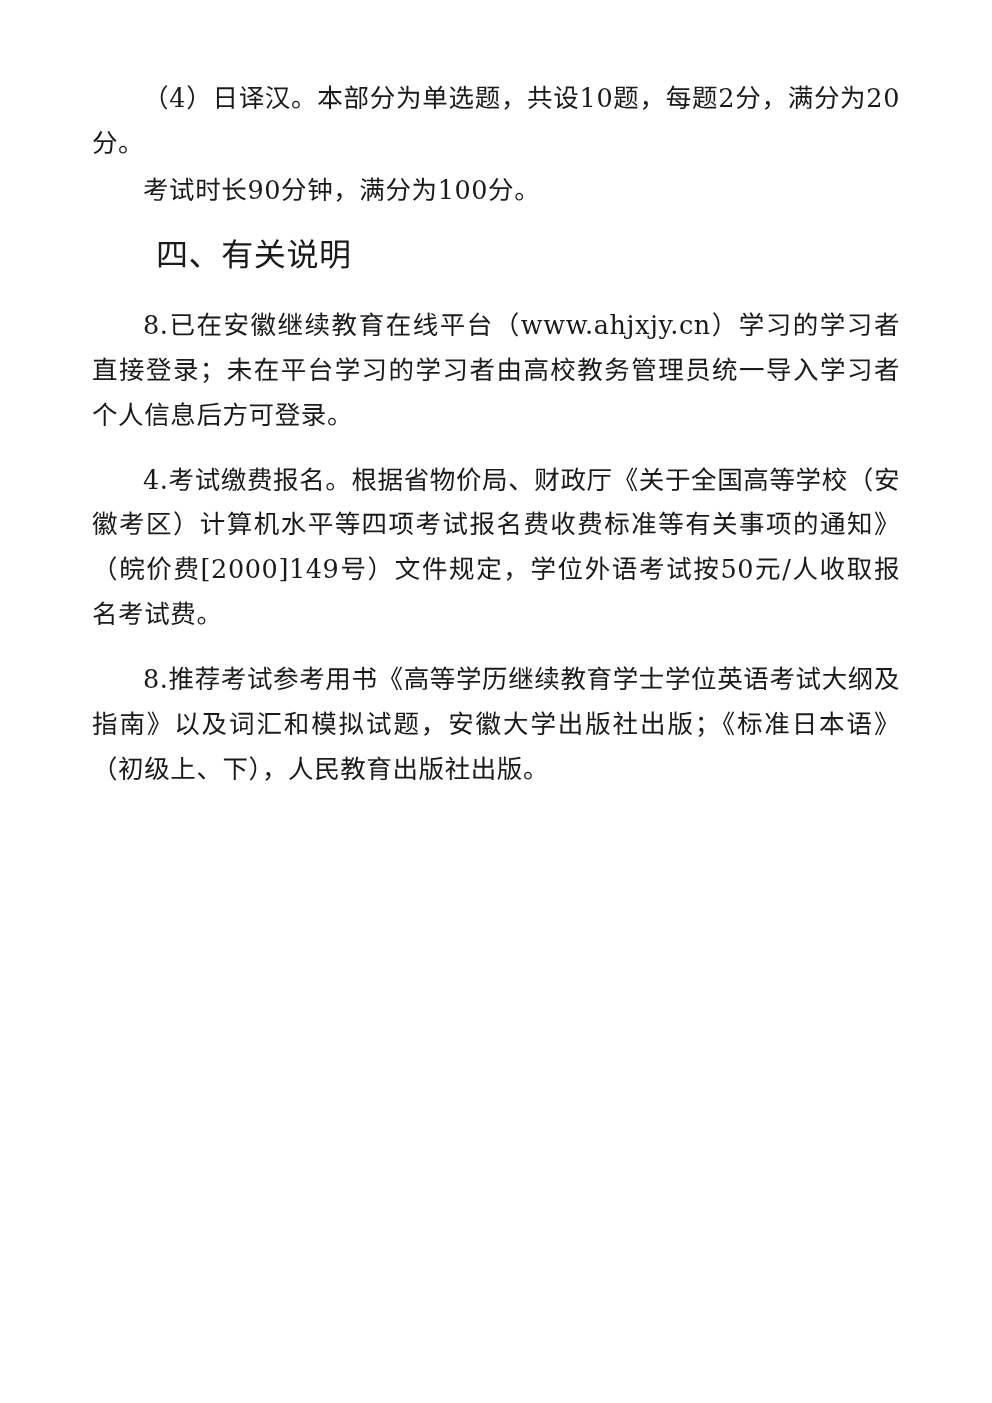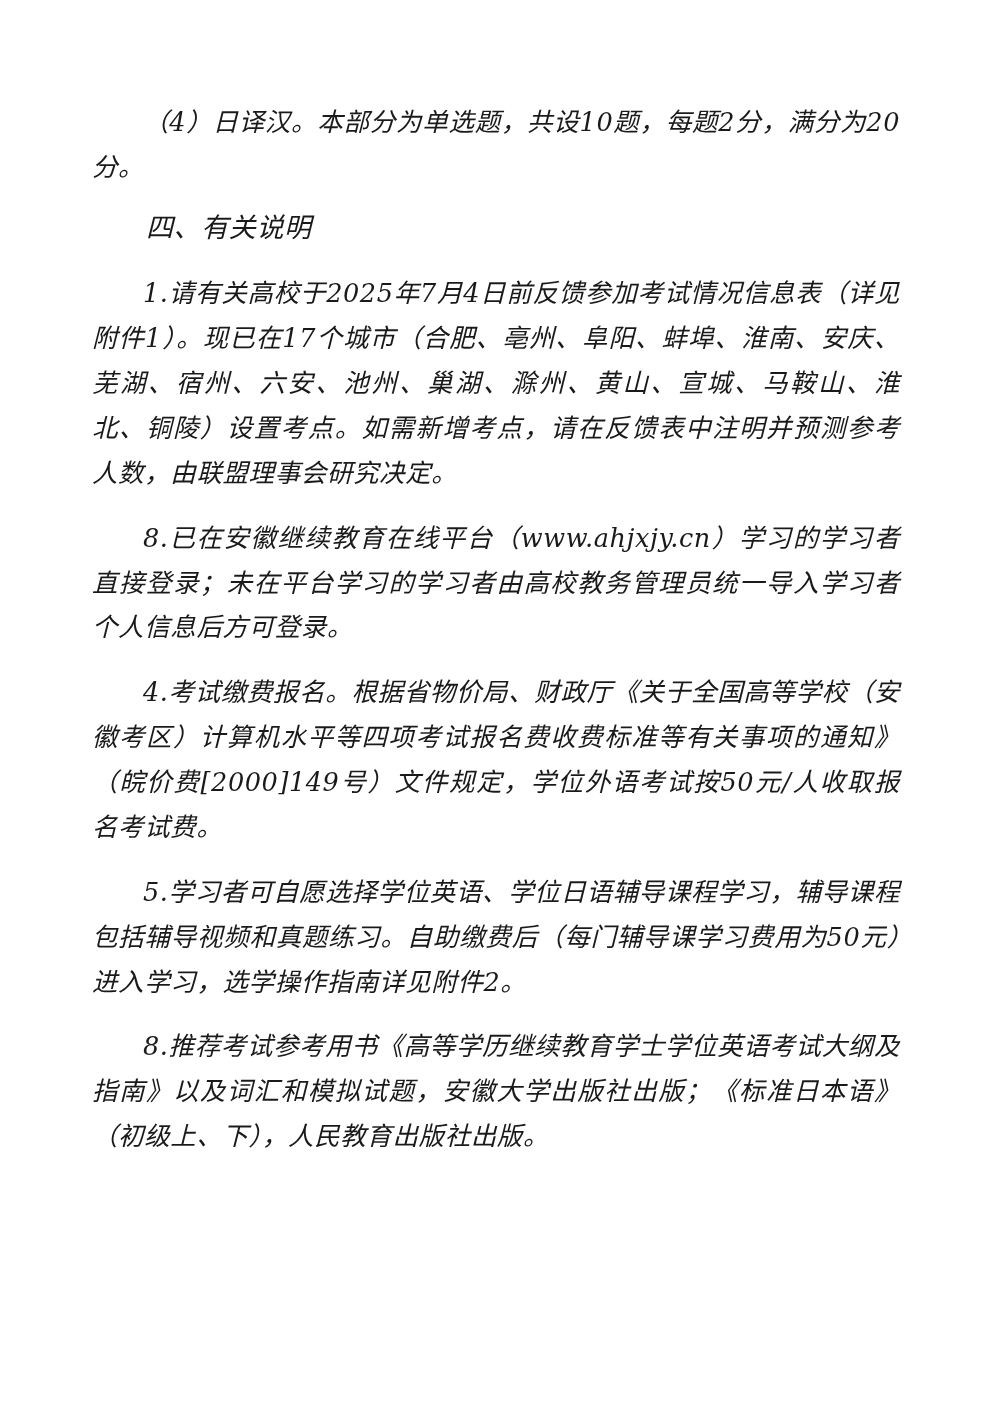--- a/index.html
+++ b/index.html
@@ -10,23 +10,22 @@
   body {
     width: 992px;
     min-height: 1403px;
     font-family: "DejaVu Serif", "Liberation Serif", serif;
     color: #1a1a1a;
   }
   .page {
     width: 992px;
     min-height: 1403px;
     box-sizing: border-box;
-    padding: 100px 92px 60px 92px;
+    padding: 76px 92px 60px 92px;
     background: #ffffff;
-    font-style: italic;
   }
   .doc-body {
     font-size: 25.5px;
     line-height: 1.76;
     letter-spacing: 0.6px;
     text-align: justify;
     text-justify: inter-ideograph;
   }
   p.para {
     margin: 0 0 6px 0;
@@ -34,40 +33,39 @@
   }
   p.para.gap {
     margin-top: 20px;
   }
   p.para.tight {
     margin-bottom: 2px;
   }
   .section-head {
     margin: 14px 0 10px 0;
     text-indent: 2em;
-    font-size: 27px;
+    font-size: 32px;
     letter-spacing: 0.6px;
   }
 </style>
 </head>
 <body>
 
 <div class="page">
   <div class="doc-body">
 
     <p class="para tight">（4）日译汉。本部分为单选题，共设10题，每题2分，满分为20分。</p>
 
+    <p class="para tight">考试时长90分钟，满分为100分。</p>
 
     <p class="section-head">四、有关说明</p>
 
-    <p class="para gap">1.请有关高校于2025年7月4日前反馈参加考试情况信息表（详见附件1）。现已在17个城市（合肥、亳州、阜阳、蚌埠、淮南、安庆、芜湖、宿州、六安、池州、巢湖、滁州、黄山、宣城、马鞍山、淮北、铜陵）设置考点。如需新增考点，请在反馈表中注明并预测参考人数，由联盟理事会研究决定。</p>
 
 
     <p class="para gap">8.已在安徽继续教育在线平台（www.ahjxjy.cn）学习的学习者直接登录；未在平台学习的学习者由高校教务管理员统一导入学习者个人信息后方可登录。</p>
 
     <p class="para gap">4.考试缴费报名。根据省物价局、财政厅《关于全国高等学校（安徽考区）计算机水平等四项考试报名费收费标准等有关事项的通知》（皖价费[2000]149号）文件规定，学位外语考试按50元/人收取报名考试费。</p>
 
-    <p class="para gap">5.学习者可自愿选择学位英语、学位日语辅导课程学习，辅导课程包括辅导视频和真题练习。自助缴费后（每门辅导课学习费用为50元）进入学习，选学操作指南详见附件2。</p>
 
     <p class="para gap">8.推荐考试参考用书《高等学历继续教育学士学位英语考试大纲及指南》以及词汇和模拟试题，安徽大学出版社出版；《标准日本语》（初级上、下），人民教育出版社出版。</p>
 
   </div>
 </div>
 
 </body></html>

